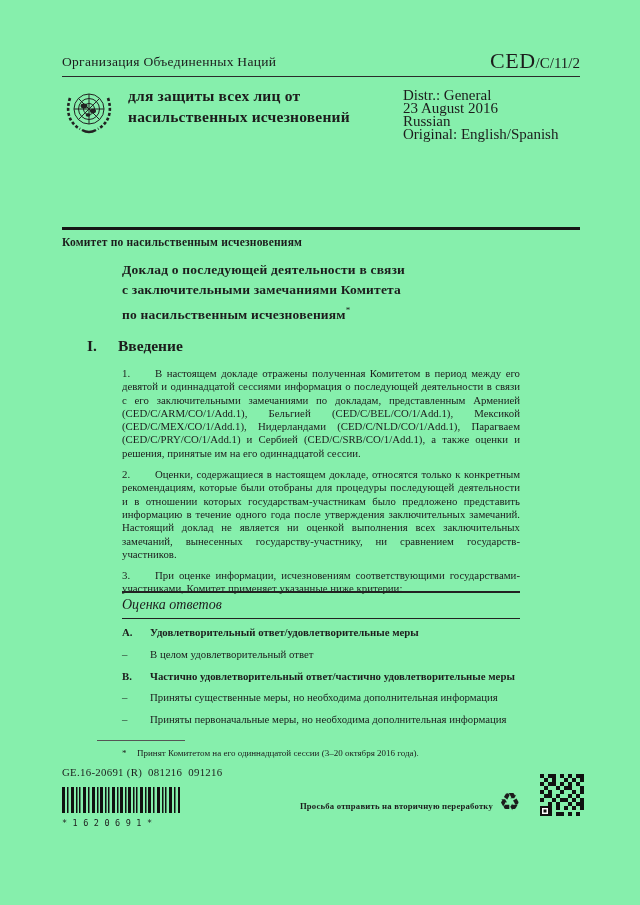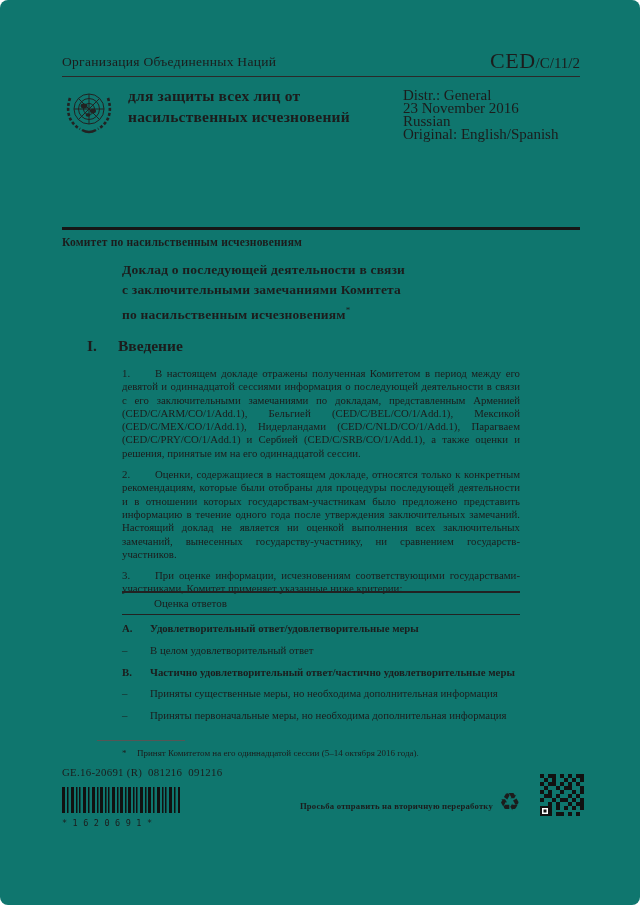--- a/index.html
+++ b/index.html
@@ -1,23 +1,22 @@
 <!DOCTYPE html>
 <html><head>
 <meta charset="utf-8">
 <style>
   html,body{margin:0;padding:0;background:#ffffff;}
   .page{
     position:relative;
     width:640px;height:905px;
-    background:#0f766e;
+    background:#86efac;
     font-family:"Liberation Serif", serif;
     color:#1c1c1c;
     overflow:hidden;
-    border-radius:8px;
   }
   
   .org-name{
     position:absolute;top:54px;left:62px;
     font-size:13.5px;letter-spacing:.3px;
   }
   .doc-symbol{
     position:absolute;top:48px;right:60px;
     font-size:22px;letter-spacing:.5px;
   }
@@ -60,23 +59,22 @@
   .body-text{
     position:absolute;top:367px;left:122px;width:398px;
     font-size:10.8px;line-height:13.3px;text-align:justify;
   }
   .para{margin:0 0 8px 0;}
   .pnum{display:inline-block;width:33px;}
   
   .assess{position:absolute;top:591px;left:122px;width:398px;}
   .assess .rule-top{height:1.5px;background:#222;}
   .assess .caption{
-    font-size:11px;
+    font-size:14px;font-style:italic;
     padding:4px 0 5px 0;
-    margin-left:32px;
   }
   .assess .rule-bottom{height:1.5px;background:#222;}
   .assess-items{margin-top:7px;}
   .assess-row{display:flex;font-size:10.8px;line-height:13.3px;margin-bottom:8.5px;}
   .assess-row .marker{width:28px;flex:0 0 28px;}
   .assess-row.head{font-weight:bold;}
   
   .footnote-rule{
     position:absolute;top:740px;left:97px;width:88px;height:1px;background:#555;
   }
@@ -138,21 +136,21 @@
       </g>
       <path d="M22 46 Q29 50 36 46" stroke="#222" stroke-width="2.4" fill="none"></path>
     </svg>
   </div>
   <div class="conv-title">
     <div>для защиты всех лиц от</div>
     <div>насильственных исчезновений</div>
   </div>
   <div class="distr-block">
     <div>Distr.: General</div>
-    <div>23 November 2016</div>
+    <div>23 August 2016</div>
     <div>Russian</div>
     <div>Original: English/Spanish</div>
   </div>
 
   <div class="thick-rule"></div>
 
   <div class="committee">Комитет по насильственным исчезновениям</div>
   <div class="doc-title">
     <div>Доклад о последующей деятельности в связи</div>
     <div>с заключительными замечаниями Комитета</div>
@@ -194,21 +192,21 @@
       <div class="assess-row">
         <span class="marker">–</span>
         <span>Приняты первоначальные меры, но необходима дополнительная информация</span>
       </div>
     </div>
   </div>
 
   <div class="footnote-rule"></div>
   <div class="footnote">
     <span class="fmark">*</span>
-    <span>Принят Комитетом на его одиннадцатой сессии (5–14 октября 2016 года).</span>
+    <span>Принят Комитетом на его одиннадцатой сессии (3–20 октября 2016 года).</span>
   </div>
 
   <div class="ge-number">GE.16-20691 (R)  081216  091216</div>
 
   <div class="barcode">
     <svg width="118" height="26" viewBox="0 0 118 26">
       <g fill="#111">
         <rect x="0" y="0" width="3" height="26"></rect>
           <rect x="5" y="0" width="1.5" height="26"></rect>
         <rect x="9" y="0" width="3" height="26"></rect>

